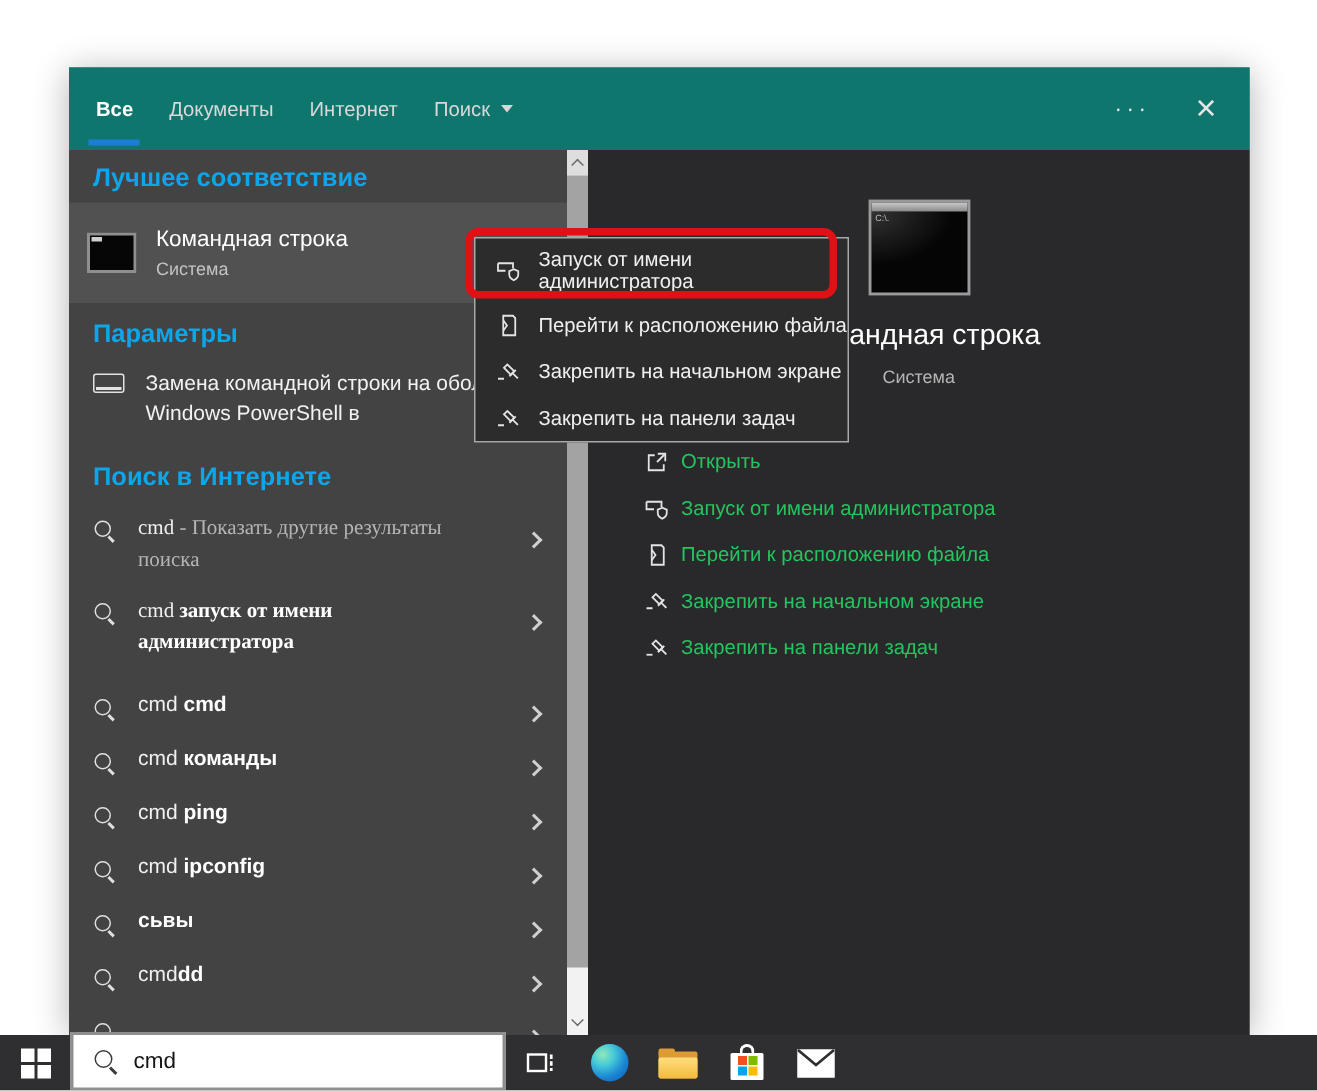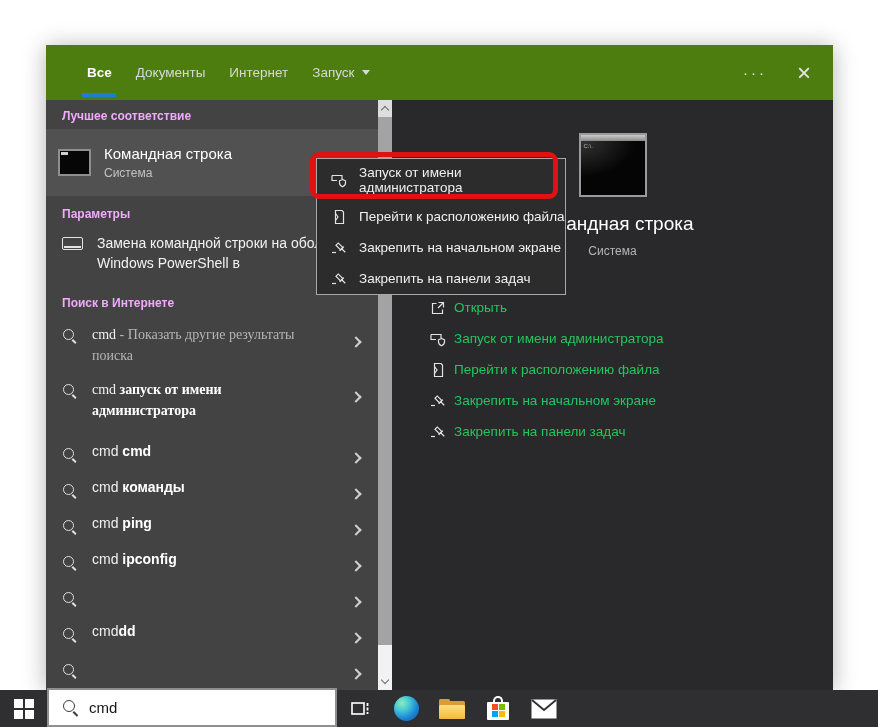--- a/index.html
+++ b/index.html
@@ -4,38 +4,38 @@
 <style>
   * { margin:0; padding:0; box-sizing:border-box; }
   html,body { background:#fff; }
   body { font-family:"Liberation Sans","DejaVu Sans",sans-serif; }
   .canvas { position:relative; width:878px; height:727px; background:#fff; overflow:hidden; }
 
   
   .panel { position:absolute; left:46px; top:45px; width:787px; height:645px;
            box-shadow:0 2px 22px rgba(0,0,0,.30); background:#434343; }
 
-  .tabsbar { position:relative; height:55px; background:#4d7c0f; display:flex; align-items:center;
-             padding-left:41px; }
+  .tabsbar { position:relative; height:55px; background:#0f766e; display:flex; align-items:center;
+             padding-left:18px; }
   .tab { position:relative; font-size:13.5px; color:#d8d8d8; margin-right:24px; height:55px;
          display:flex; align-items:center; cursor:default; }
   .tab.active { color:#fff; font-weight:bold; }
   .tab.active::after { content:""; position:absolute; left:50%; transform:translateX(-50%);
          bottom:3px; width:34px; height:4px; background:#1a7fd4; }
   .tab .caret { width:0; height:0; border-left:4.5px solid transparent; border-right:4.5px solid transparent;
          border-top:5px solid #d8d8d8; margin-left:7px; }
   .tabsbar-right { margin-left:auto; display:flex; align-items:center; }
   .more-dots { color:#e6e6e6; font-size:15px; letter-spacing:3px; margin-right:30px; }
   .close-x { color:#e6e6e6; font-size:24px; font-weight:300; margin-right:22px; line-height:1; }
 
   .panel-body { display:flex; height:590px; }
 
   
   .left-col { width:332px; background:#434343; position:relative; }
-  .section-label { color:#f0abfc; font-weight:bold; font-size:12px; padding:9px 0 6px 16px; }
+  .section-label { color:#0ea5e9; font-weight:bold; font-size:17px; padding:9px 0 6px 16px; }
   .section-label.mt { padding-top:11px; }
 
   .best-row { height:67px; background:#515151; display:flex; align-items:center; padding-left:12px; }
   .cmd-icon-sm { width:33px; height:27px; background:#060606; border:2px solid #8f8f8f; position:relative; flex:none; }
   .cmd-icon-sm::before { content:""; position:absolute; left:1px; top:1px; width:7px; height:3px; background:#cfcfcf; }
   .best-texts { margin-left:13px; }
   .best-title { color:#fff; font-size:15px; }
   .best-sub { color:#c3c3c3; font-size:12px; margin-top:4px; }
 
   .settings-row { min-height:58px; display:flex; padding:6px 10px 6px 16px; align-items:flex-start; }
@@ -137,21 +137,21 @@
       <div class="tab active">
           <span>Все</span>
         </div>
       <div class="tab">
           <span>Документы</span>
         </div>
       <div class="tab">
           <span>Интернет</span>
         </div>
       <div class="tab">
-          <span>Запуск</span>
+          <span>Поиск</span>
           <span class="caret"></span>
         </div>
       <div class="tabsbar-right">
         <div class="more-dots">···</div>
         <div class="close-x">×</div>
       </div>
     </div>
 
     <div class="panel-body">
 
@@ -207,20 +207,21 @@
         </div>
 
         <div class="sg">
           <span class="mag"></span>
           <div class="sg-text"><span>cmd </span><span class="b">ipconfig</span></div>
           <span class="chev"></span>
         </div>
 
         <div class="sg">
           <span class="mag"></span>
+          <div class="sg-text"><span></span><span class="b">сьвы</span></div>
           <span class="chev"></span>
         </div>
 
         <div class="sg">
           <span class="mag"></span>
           <div class="sg-text"><span>cmd</span><span class="b">dd</span></div>
           <span class="chev"></span>
         </div>
 
         <div class="sg">

